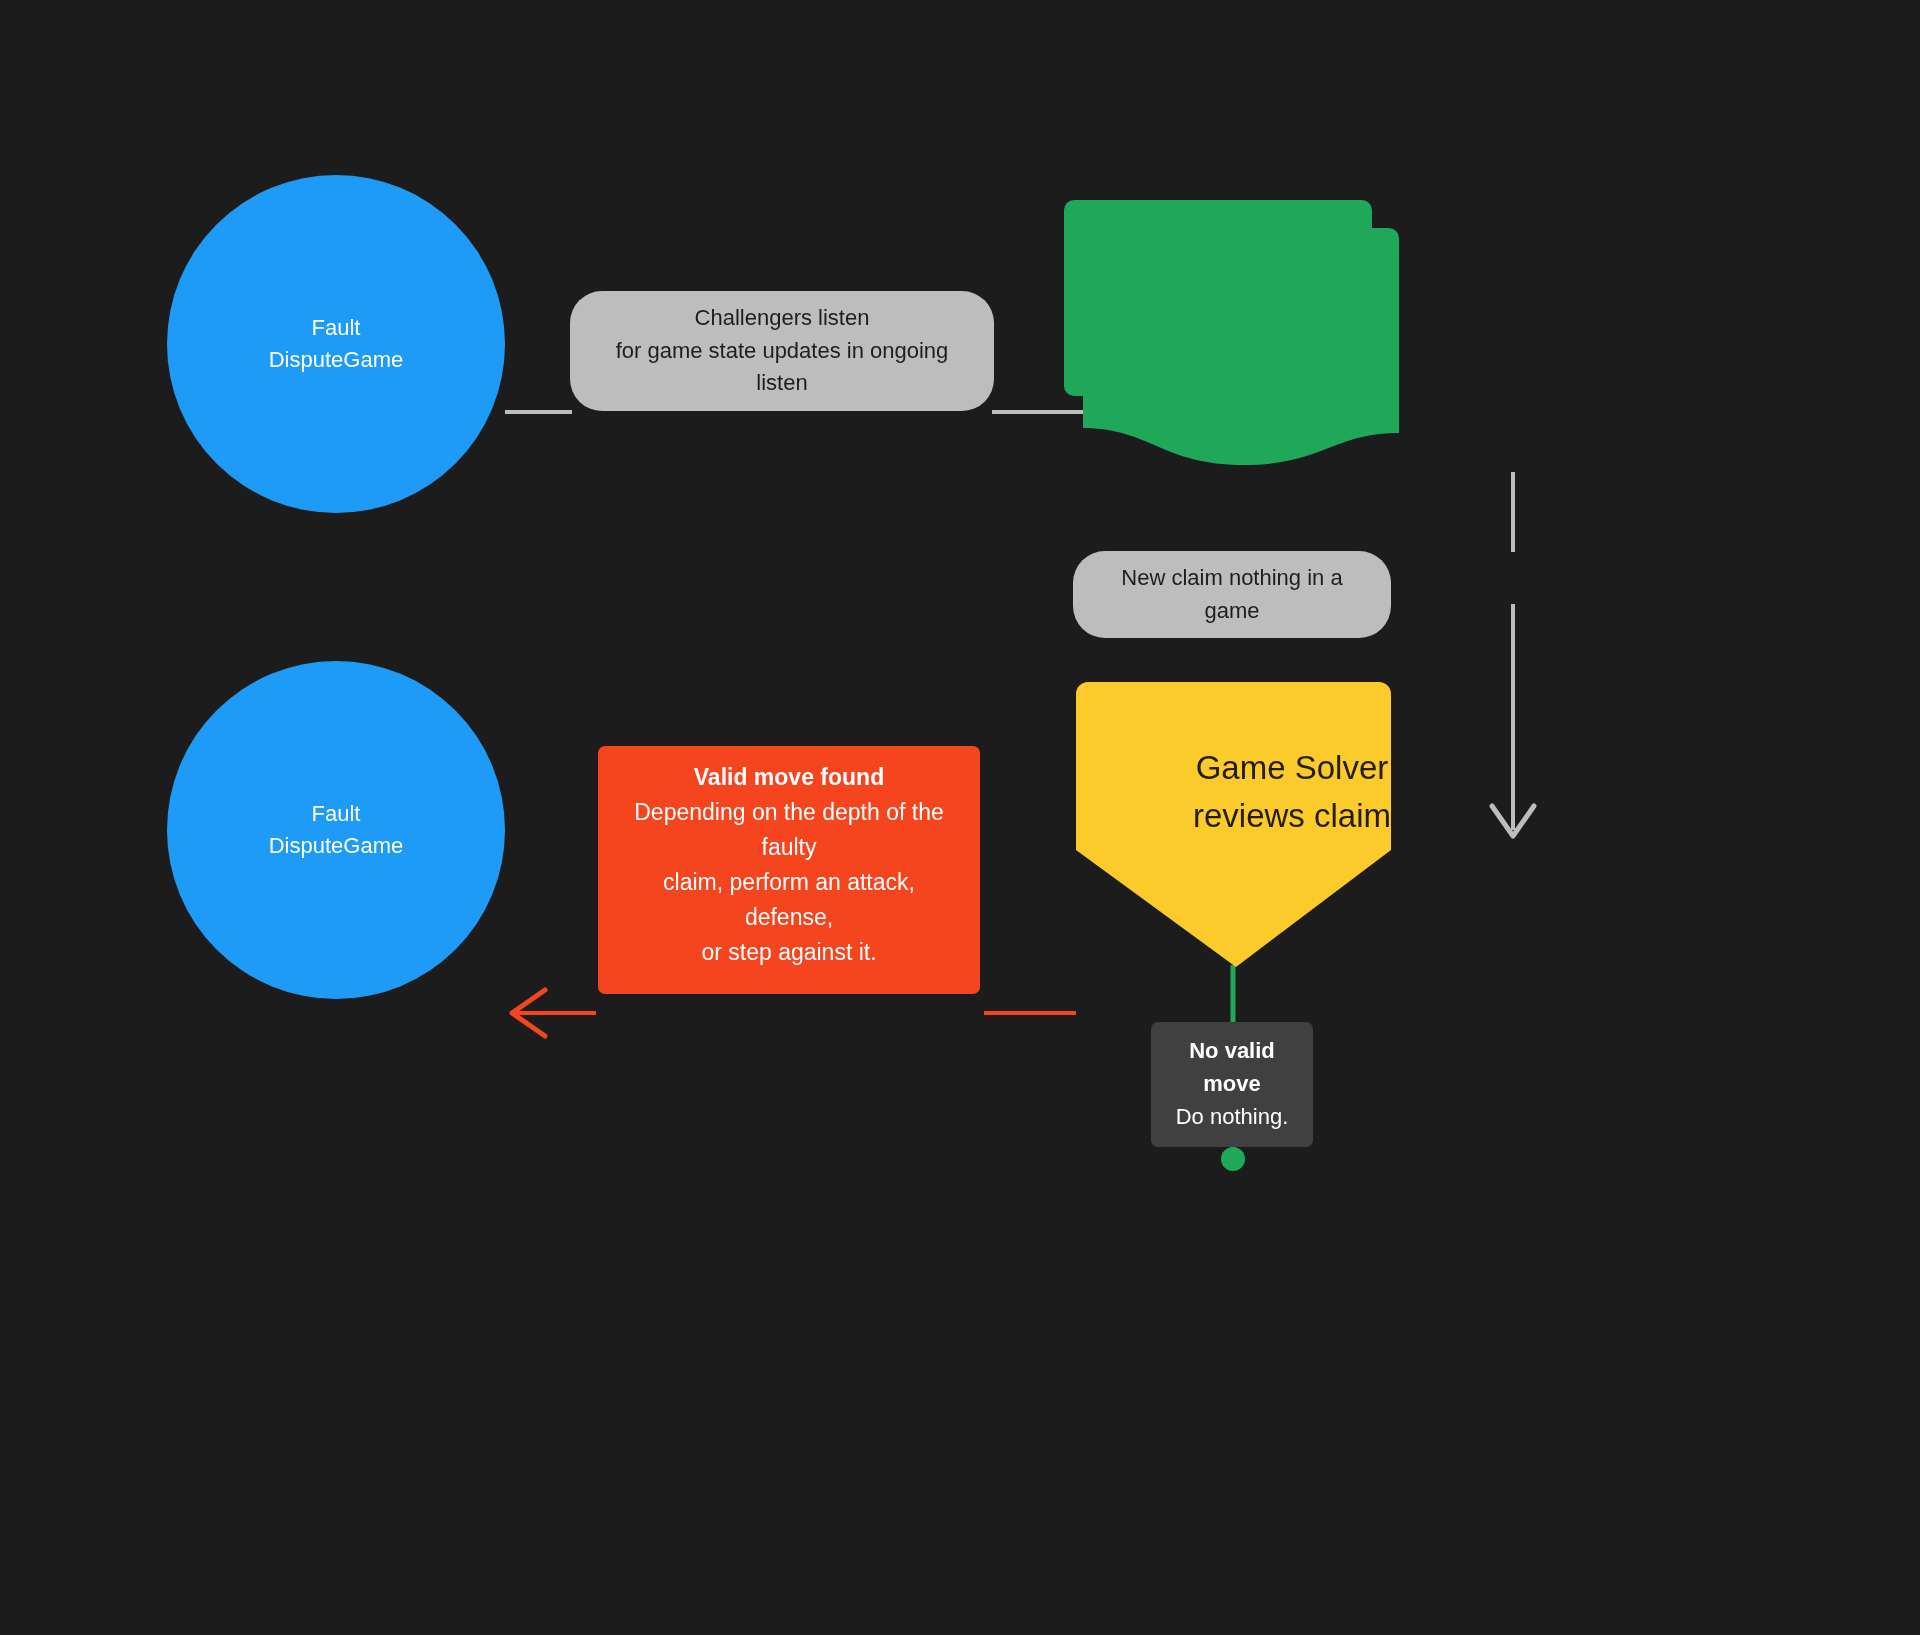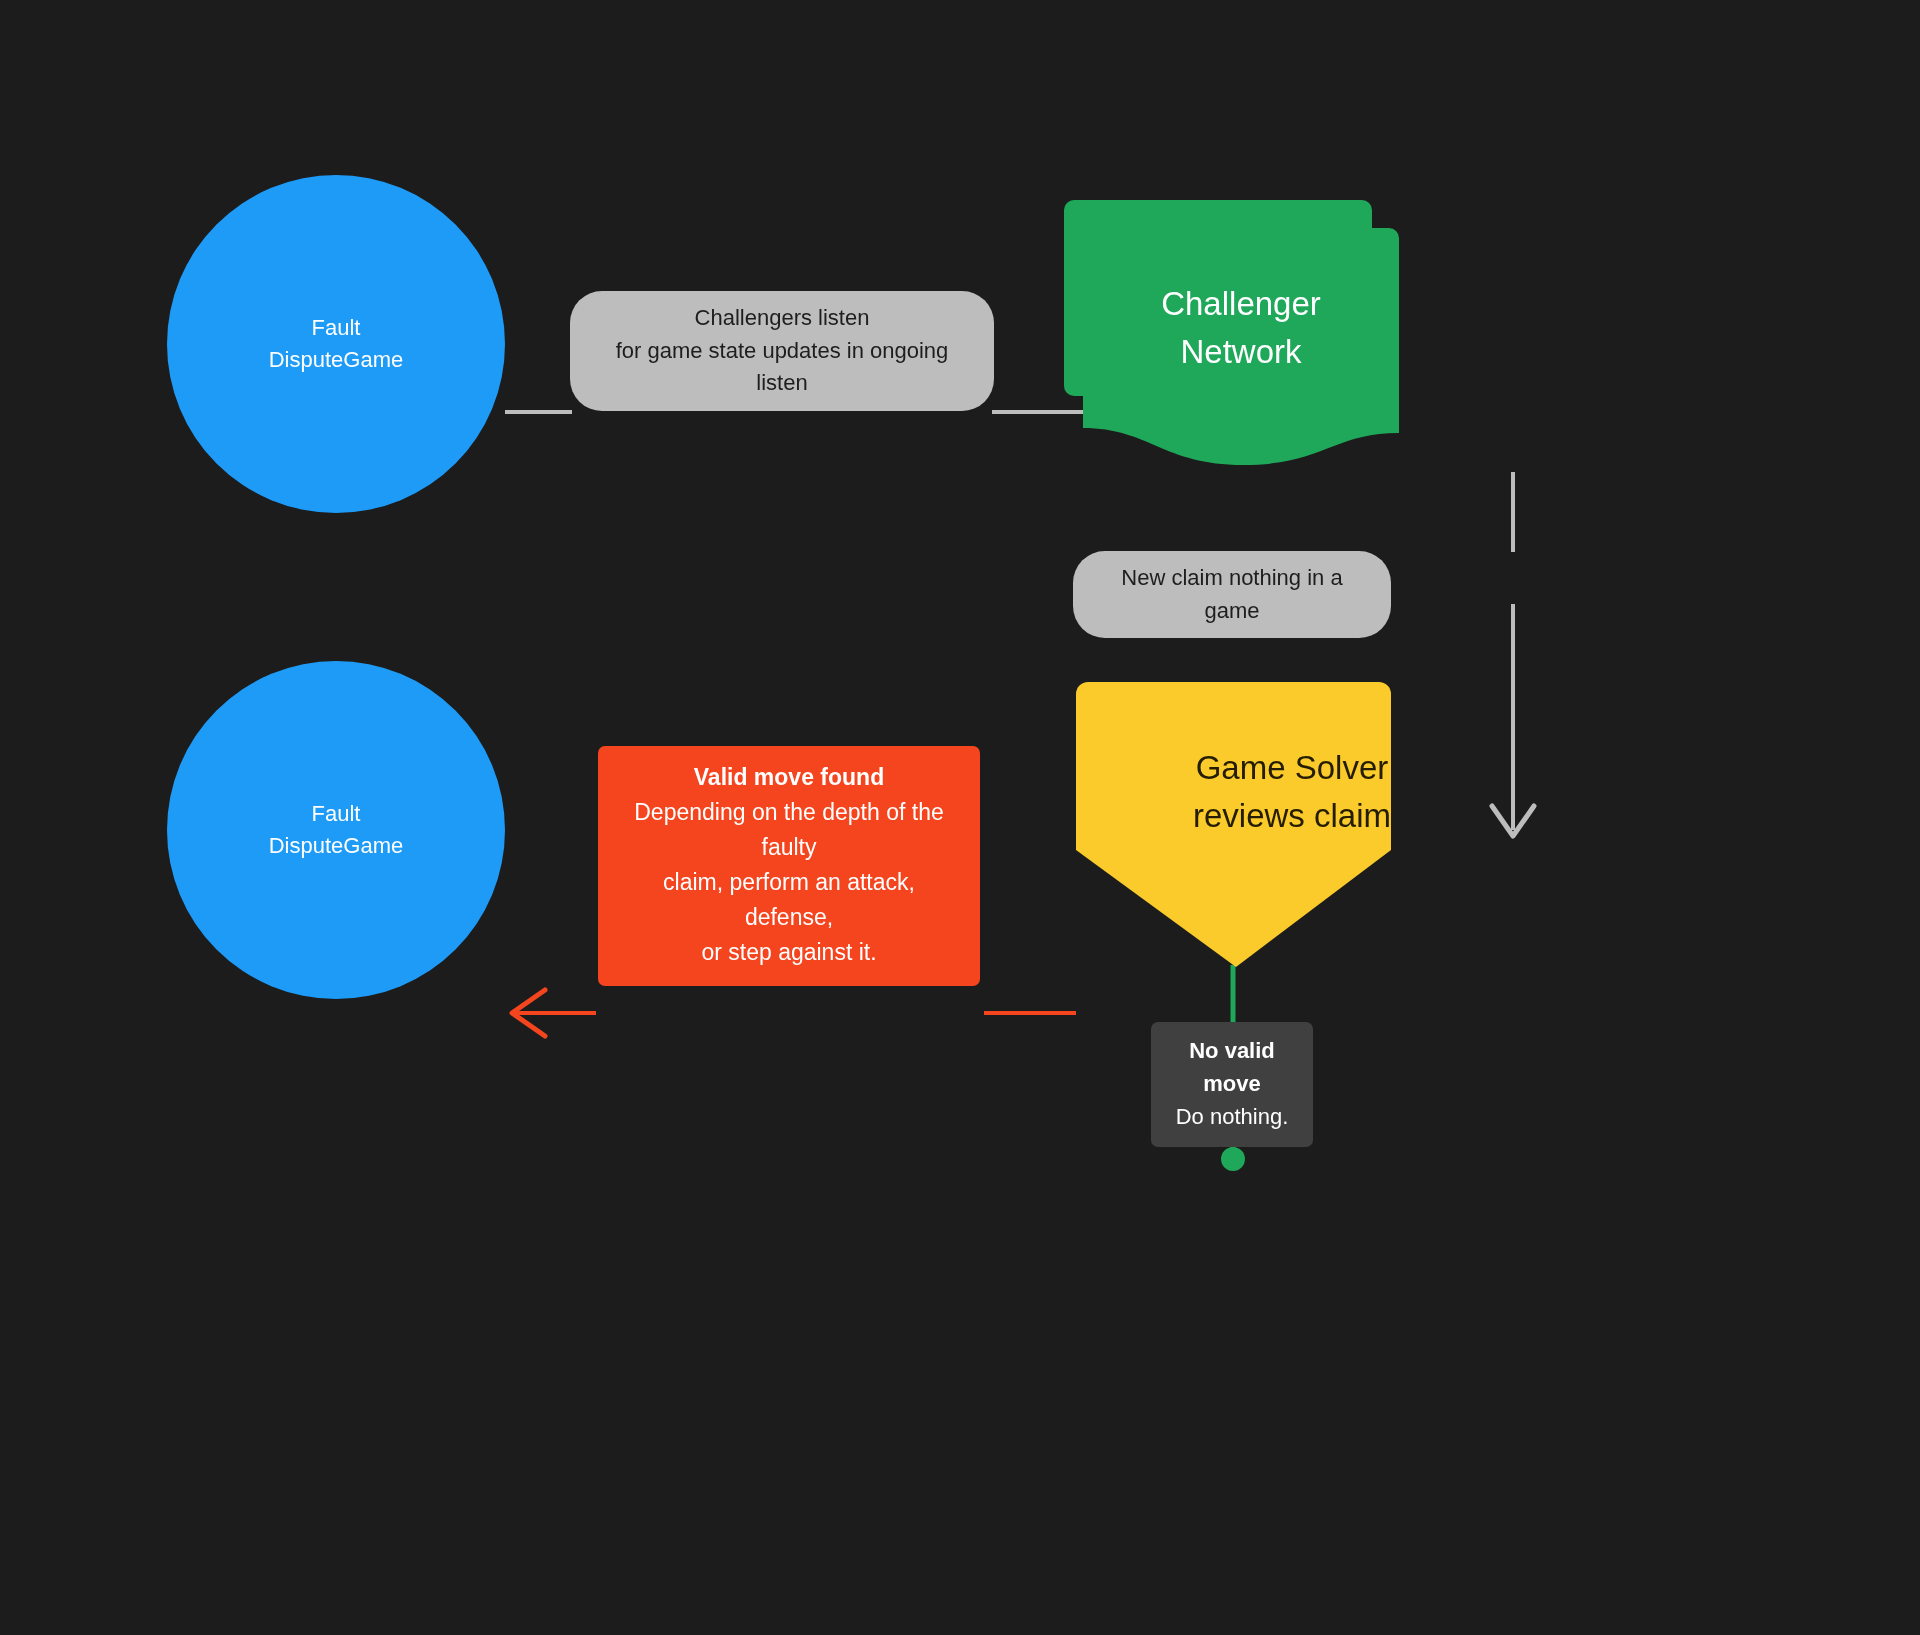--- a/index.html
+++ b/index.html
@@ -135,21 +135,21 @@
   }
   #label-new-claim {
     left: 1073px; top: 551px;
     width: 318px;
   }
   .edge-label.red {
     background: #f4451f;
     color: #ffffff;
     font-size: 23px;
     line-height: 1.52;
-    padding: 14px 20px 16px 20px;
+    padding: 14px 20px 24px 20px;
   }
   #label-valid-move {
     left: 598px; top: 746px;
     width: 382px;
   }
   .edge-label.green {
     background: #404040;
     color: #ffffff;
     font-size: 22px;
     line-height: 1.5;
@@ -218,26 +218,20 @@
 
   <div class="node" id="node-challenger-network">
     <div class="doc-back"></div>
     <div class="doc-front-wrap">
       <svg viewBox="0 0 316 237" xmlns="http://www.w3.org/2000/svg" preserveAspectRatio="none">
         <path d="M10,0 H306 A10,10 0 0 1 316,10 V205
                  C 250,205 240,237 160,237
                  C 80,237 66,200 0,200
                  V10 A10,10 0 0 1 10,0 Z" fill="#1fa75a"></path>
       </svg>
-    </div>
-    <div class="doc-label">
-      <div>
-        <span>Challenger</span><br>
-        <span>Network</span>
-      </div>
     </div>
   </div>
 
   <div class="node" id="node-game-solver">
     <svg viewBox="0 0 315 285" xmlns="http://www.w3.org/2000/svg" preserveAspectRatio="none">
       <path d="M12,0 H303 A12,12 0 0 1 315,12 V168
                L160,285 L0,168 V12 A12,12 0 0 1 12,0 Z" fill="#fbcb2c"></path>
     </svg>
     <div class="pentagon-label">
       <div>

